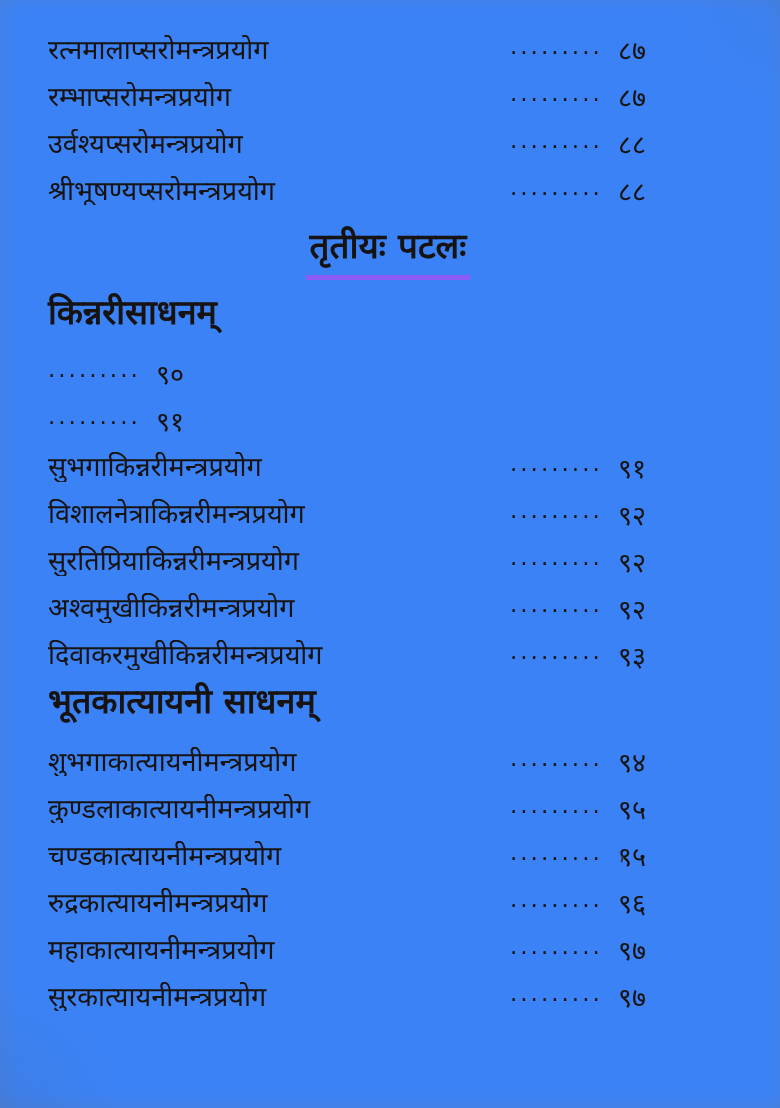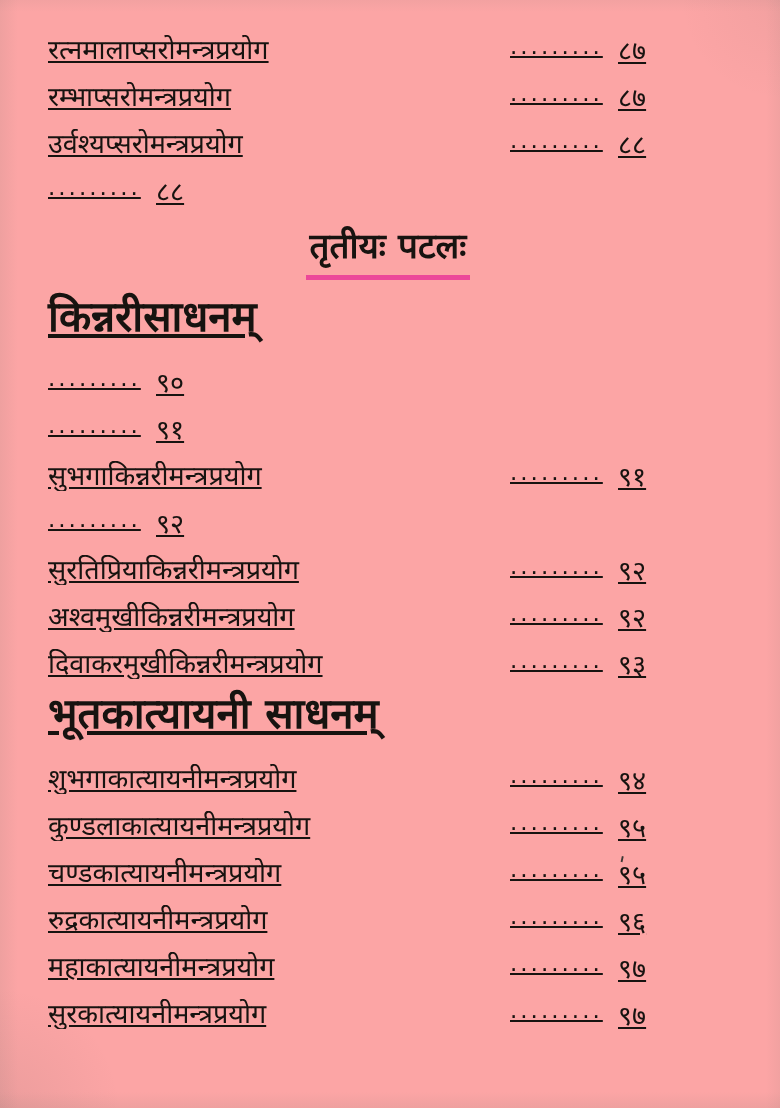--- a/index.html
+++ b/index.html
@@ -70,79 +70,81 @@
   }
   .chapter-wrap {
     text-align: center;
     margin: 12px 0 14px 0;
   }
   .chapter-heading {
     display: inline-block;
     font-weight: bold;
     font-size: 35px;
     line-height: 1.15;
-    border-bottom: 5px solid #ec4899;
+    border-bottom: 5px solid #8b5cf6;
     padding: 0 4px 9px 4px;
   }
   .subheading {
     font-weight: bold;
-    font-size: 42px;
+    font-size: 34px;
     line-height: 1.1;
     margin: 4px 0 18px 0;
     white-space: nowrap;
   }
   .stray-mark {
     position: absolute;
     left: 618px;
     top: 852px;
     font-size: 22px;
     color: #3c3834;
     transform: rotate(12deg);
   }
 </style>
 </head>
 <body>
 
-<div class="page" style="background: #fca5a5; color: rgb(23, 19, 16); text-decoration: underline;">
+<div class="page" style="background: #3b82f6; color: rgb(23, 19, 16);">
   <div class="toc" id="toc-root">
       <div class="toc-row">
         <span class="entry-title">रत्नमालाप्सरोमन्त्रप्रयोग</span>
         <span class="leader">.........</span>
         <span class="pagenum">८७</span>
       </div>
       <div class="toc-row">
         <span class="entry-title">रम्भाप्सरोमन्त्रप्रयोग</span>
         <span class="leader">.........</span>
         <span class="pagenum">८७</span>
       </div>
       <div class="toc-row">
         <span class="entry-title">उर्वश्यप्सरोमन्त्रप्रयोग</span>
         <span class="leader">.........</span>
         <span class="pagenum">८८</span>
       </div>
       <div class="toc-row">
+        <span class="entry-title">श्रीभूषण्यप्सरोमन्त्रप्रयोग</span>
         <span class="leader">.........</span>
         <span class="pagenum">८८</span>
       </div>
       <div class="chapter-wrap"><span class="chapter-heading">तृतीयः पटलः</span></div>
       <div class="subheading">किन्नरीसाधनम्</div>
       <div class="toc-row">
         <span class="leader">.........</span>
         <span class="pagenum">९०</span>
       </div>
       <div class="toc-row">
         <span class="leader">.........</span>
         <span class="pagenum">९१</span>
       </div>
       <div class="toc-row">
         <span class="entry-title">सुभगाकिन्नरीमन्त्रप्रयोग</span>
         <span class="leader">.........</span>
         <span class="pagenum">९१</span>
       </div>
       <div class="toc-row">
+        <span class="entry-title">विशालनेत्राकिन्नरीमन्त्रप्रयोग</span>
         <span class="leader">.........</span>
         <span class="pagenum">९२</span>
       </div>
       <div class="toc-row">
         <span class="entry-title">सुरतिप्रियाकिन्नरीमन्त्रप्रयोग</span>
         <span class="leader">.........</span>
         <span class="pagenum">९२</span>
       </div>
       <div class="toc-row">
         <span class="entry-title">अश्वमुखीकिन्नरीमन्त्रप्रयोग</span>

